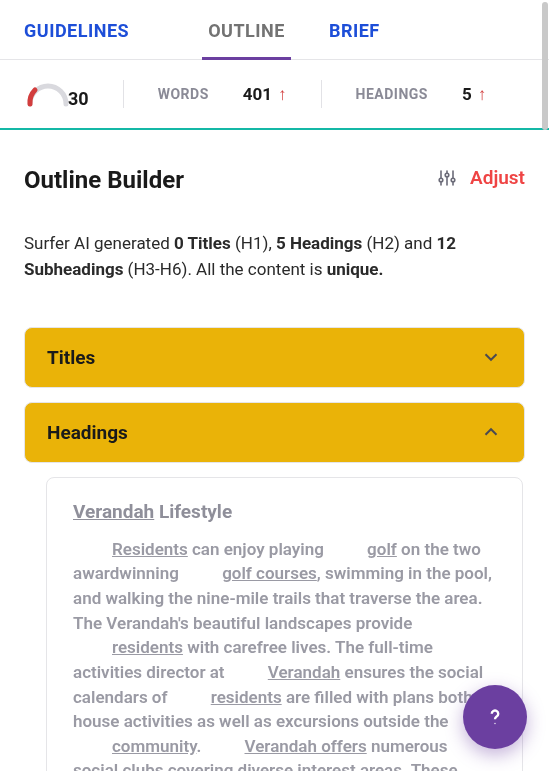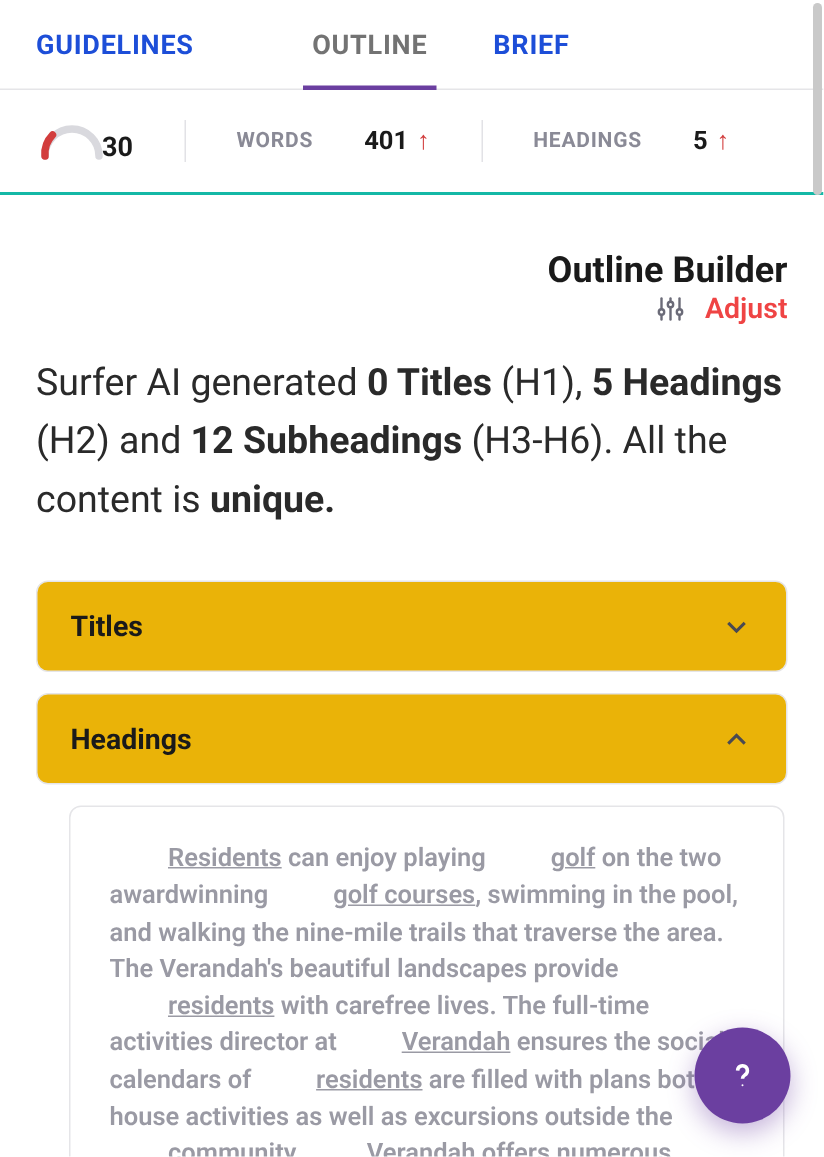--- a/index.html
+++ b/index.html
@@ -99,48 +99,47 @@
   .arrow-up {
     color: #d23d3d;
     font-size: 17px;
     font-weight: 700;
   }
   .content {
     padding: 36px 24px 0 24px;
   }
   .header-row {
     display: flex;
-    align-items: flex-end;
+    align-items: flex-start;
     justify-content: space-between;
-    margin-bottom: 20px;
-    flex-direction: column;
+    margin-bottom: 36px;
   }
   .title {
     font-size: 24px;
     font-weight: 700;
     color: #1a1a1a;
   }
   .adjust {
     display: flex;
     align-items: center;
     gap: 14px;
     color: #ef4444;
     font-size: 19px;
     font-weight: 600;
     cursor: pointer;
   }
   .adjust-icon {
     width: 18px;
     height: 18px;
   }
   .summary {
-    font-size: 25px;
+    font-size: 17px;
     line-height: 1.55;
     color: #2a2a2a;
-    margin-bottom: 34px;
+    margin-bottom: 44px;
   }
   .summary b { font-weight: 700; }
   .accordion {
     border: 1px solid #e5e5e8;
     border-radius: 8px;
     margin-bottom: 14px;
     background: #eab308;
   }
   .accordion-header {
     display: flex;
@@ -263,20 +262,23 @@
   <div class="accordion">
     <div class="accordion-header">
       <span class="accordion-title">Headings</span>
       <svg class="chevron" viewBox="0 0 24 24">
         <polyline points="6 15 12 9 18 15"></polyline>
       </svg>
     </div>
   </div>
 
   <div class="card">
+    <div class="card-title">
+      <span class="u">Verandah</span><span> Lifestyle</span>
+    </div>
     <div class="card-body">
       <span class="u">Residents</span><span> can enjoy playing </span><span class="u">golf</span><span> on the two awardwinning </span><span class="u">golf courses</span><span>, swimming in the pool, and walking the nine-mile trails that traverse the area. The Verandah's beautiful landscapes provide </span><span class="u">residents</span><span> with carefree lives. The full-time activities director at </span><span class="u">Verandah</span><span> ensures the social calendars of </span><span class="u">residents</span><span> are filled with plans both in house activities as well as excursions outside the </span><span class="u">community</span><span>. </span><span class="u">Verandah offers</span><span> numerous social clubs covering diverse interest areas. These include Texas Holdem, bridge, Mah Jongg, bead club,</span>
     </div>
   </div>
 </div>
 
 <div class="fab">
   <svg viewBox="0 0 24 24">
     <path d="M9 9a3 3 0 1 1 4.5 2.6C12.5 12.3 12 13 12 14"></path>
     <circle cx="12" cy="18" r="0.6" fill="#fff" stroke="none"></circle>

